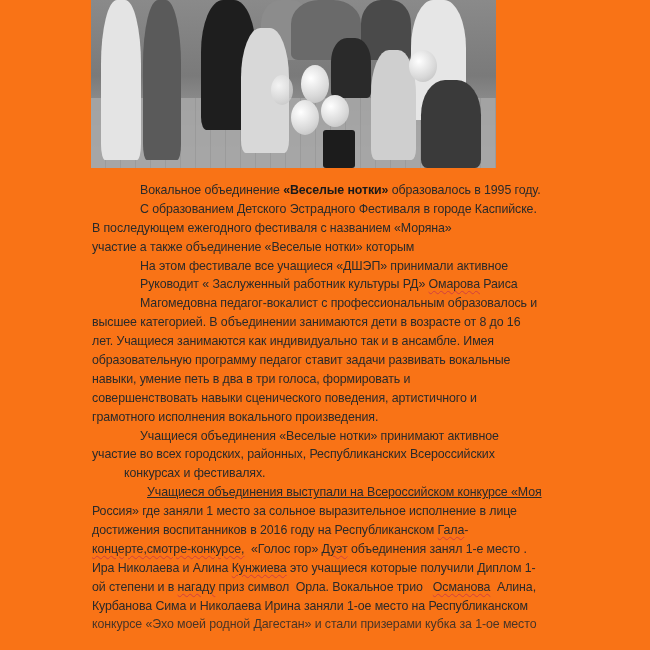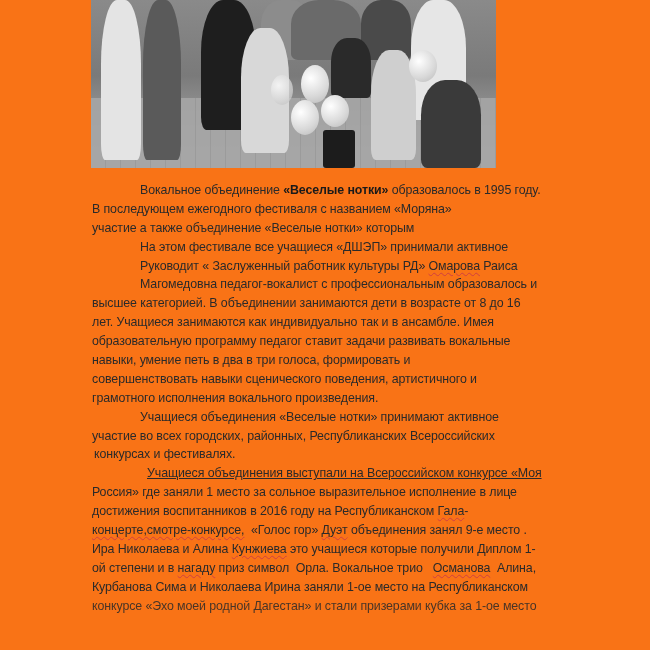--- a/index.html
+++ b/index.html
@@ -15,21 +15,21 @@
   .photo .ground { position: absolute; left: 0; right: 0; bottom: 0; height: 70px;
     background: repeating-linear-gradient(90deg, #a6a6a6 0 14px, #9a9a9a 14px 15px), #a4a4a4; opacity: 0.9; }
   .text {
     position: absolute; left: 92px; top: 181px; width: 540px;
     font-family: "Liberation Sans", sans-serif; font-size: 12.4px; line-height: 18.9px;
     color: #2a2a2a; letter-spacing: -0.1px;
   }
   .line { white-space: nowrap; height: 18.9px; }
   .ind1 { padding-left: 48px; }
   .ind2 { padding-left: 55px; text-decoration: underline; }
-  .ind3 { padding-left: 2px; }
+  .ind3 { padding-left: 2px; margin-left: 30px; }
   b { font-weight: bold; color: #1a1a1a; }
   .sq { text-decoration: underline wavy #d04040; text-decoration-thickness: 1px; text-underline-offset: 2px; }
   .clip { opacity: 0.85; }
 </style>
 </head>
 <body>
 
 <div class="page">
 
   <div class="photo">
@@ -50,20 +50,21 @@
     <div class="balloon" style="left:200px;top:100px;width:28px;height:35px;"></div>
     <div class="balloon" style="left:318px;top:50px;width:28px;height:32px;"></div>
     <div class="balloon" style="left:180px;top:75px;width:22px;height:30px;opacity:.7;"></div>
     <div class="fig" style="left:232px;top:130px;width:32px;height:38px;background:#1c1c1c;border-radius:3px;"></div>
   </div>
 
   <div class="text">
     <div class="line ind1">
       <span>Вокальное объединение </span><b>«Веселые нотки»</b><span> образовалось в 1995  году.</span>
     </div>
+    <div class="line ind1">С образованием  Детского Эстрадного Фестиваля в городе Каспийске.</div>
     <div class="line">В последующем ежегодного фестиваля  с названием «Моряна»</div>
     <div class="line">участие а также объединение «Веселые нотки» которым</div>
     <div class="line ind1">На этом фестивале все учащиеся «ДШЭП» принимали активное</div>
     <div class="line ind1">
       <span>Руководит « Заслуженный работник культуры РД» </span><span class="sq">Омарова</span><span> Раиса</span>
     </div>
     <div class="line ind1">Магомедовна  педагог-вокалист с профессиональным образовалось и</div>
     <div class="line">высшее категорией. В объединении занимаются дети  в возрасте  от 8 до 16</div>
     <div class="line">лет. Учащиеся занимаются как индивидуально так и в ансамбле. Имея</div>
     <div class="line">образовательную  программу педагог ставит задачи  развивать вокальные</div>
@@ -72,21 +73,21 @@
     <div class="line">грамотного исполнения вокального произведения.</div>
     <div class="line ind1">Учащиеся объединения  «Веселые нотки» принимают активное</div>
     <div class="line">участие во всех городских,  районных, Республиканских  Всероссийских</div>
     <div class="line ind3">конкурсах и фестивалях.</div>
     <div class="line ind2">Учащиеся объединения выступали на Всероссийском конкурсе  «Моя</div>
     <div class="line">Россия» где заняли 1 место за сольное выразительное исполнение в лице</div>
     <div class="line">
       <span>достижения воспитанников в  2016 году на Республиканском </span><span class="sq">Гала</span><span>-</span>
     </div>
     <div class="line">
-      <span class="sq">концерте,смотре-конкурсе,</span><span style="white-space:pre">  «Голос гор» </span><span class="sq">Дуэт</span><span> объединения занял  9-е место .</span>
+      <span class="sq">концерте,смотре-конкурсе,</span><span style="white-space:pre">  «Голос гор» </span><span class="sq">Дуэт</span><span> объединения занял  1-е место .</span>
     </div>
     <div class="line">
       <span>Ира Николаева и Алина </span><span class="sq">Кунжиева</span><span> это учащиеся которые получили Диплом 1-</span>
     </div>
     <div class="line">
       <span>ой степени и в </span><span class="sq">нагаду</span><span style="white-space:pre"> приз символ  Орла. Вокальное трио   </span><span class="sq">Османова</span><span style="white-space:pre">  Алина,</span>
     </div>
     <div class="line">Курбанова Сима и  Николаева Ирина заняли 1-ое место на Республиканском</div>
     <div class="line clip">конкурсе «Эхо моей родной Дагестан» и стали призерами кубка за 1-ое место</div>
   </div>

